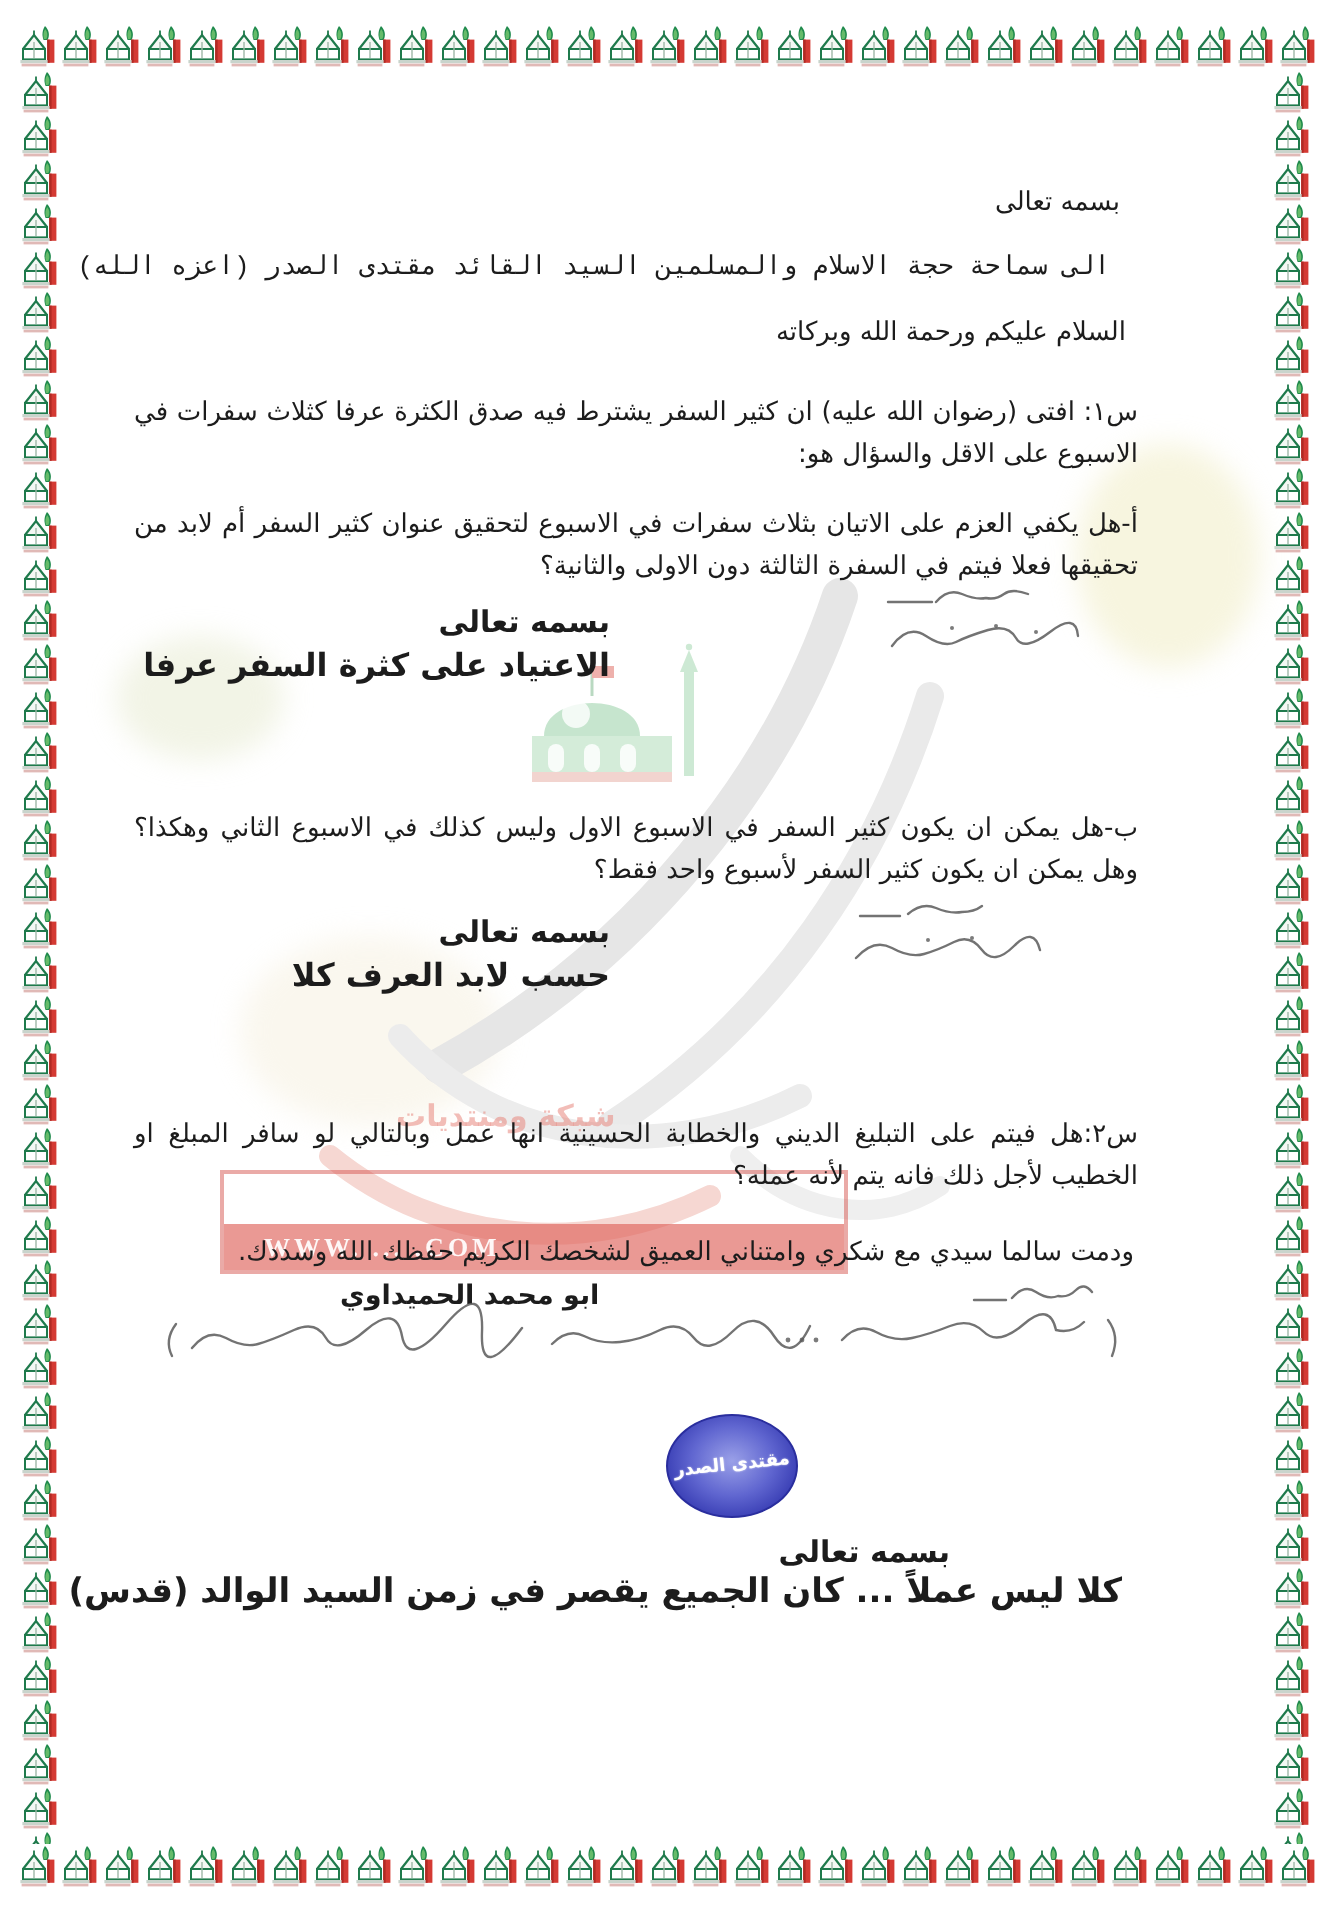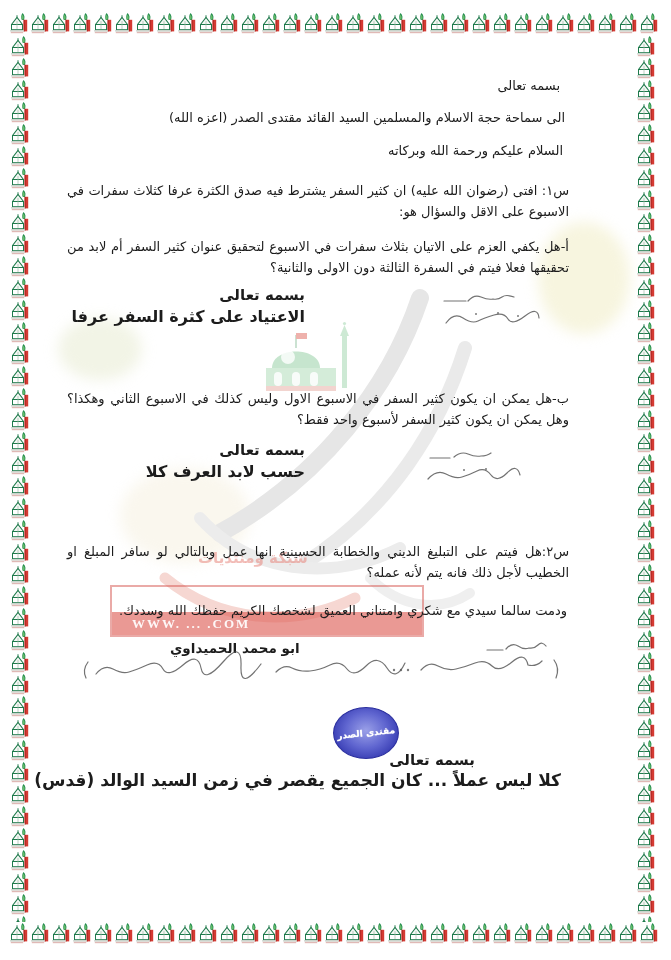--- a/index.html
+++ b/index.html
@@ -28,21 +28,21 @@
     border:2px solid rgba(214,86,80,.5);
   }
   .wm-redbox .urlbar{
     position:absolute;left:0;right:0;bottom:0;height:23px;
     background:rgba(223,99,90,.65);color:rgba(255,255,255,.92);
     font-size:13px;font-weight:bold;letter-spacing:2px;
     display:flex;align-items:center;padding-left:20px;
     font-family:"Liberation Serif",serif;
   }
   
-  .line,.para,.ansblock{position:absolute;direction:rtl;z-index:2;}
+  .line,.para,.ansblock{position:absolute;direction:rtl;z-index:2;margin-top:16px;}
   .line{white-space:nowrap;font-size:13px;}
   .para{right:102px;width:502px;font-size:13px;line-height:1.65;text-align:justify;}
   .ansblock{text-align:right;}
   .ans-basmala{font-size:15px;font-weight:bold;line-height:1.3;}
   .ans-text{font-size:16px;font-weight:bold;line-height:1.35;}
   .sig{position:absolute;z-index:2;}
   .sig path{fill:none;stroke:#5a5a5a;stroke-width:1.2;stroke-linecap:round;opacity:.85;}
   .sig circle{fill:#5a5a5a;opacity:.8;}
   .sender{position:absolute;z-index:2;direction:rtl;font-size:13.5px;font-weight:bold;white-space:nowrap;}
   
@@ -2256,21 +2256,21 @@
       <rect x="2.5" y="11.5" width="11" height="5.2" fill="#ffffff" stroke="#1f7a4c" stroke-width="1"></rect>
       <line x1="8" y1="8" x2="8" y2="16" stroke="#9fb8a8" stroke-width="0.7"></line>
       <rect x="1.2" y="17" width="13.6" height="1.6" fill="#c9d4cc"></rect>
       <rect x="1.8" y="18.8" width="12.4" height="1.4" fill="#e0b9b6"></rect>
     </svg>
   </span>
 </div>
 
   <div class="line" style="right:111px;top:78px;">بسمه تعالى</div>
 
-  <div class="line" style="right:106px;top:110px;">الى سماحة حجة الاسلام والمسلمين السيد القائد مقتدى الصدر (اعزه الله)</div>
+  <div class="line" style="right:116px;top:110px;font-family:Liberation Mono, monospace;">الى سماحة حجة الاسلام والمسلمين السيد القائد مقتدى الصدر (اعزه الله)</div>
 
   <div class="line" style="right:108px;top:143px;">السلام عليكم ورحمة الله وبركاته</div>
 
   <div class="para" style="top:180px;">س١: افتى (رضوان الله عليه) ان كثير السفر يشترط فيه صدق الكثرة عرفا كثلاث سفرات في الاسبوع على الاقل والسؤال هو:</div>
 
   <div class="para" style="top:236px;">أ-هل يكفي العزم على الاتيان بثلاث سفرات في الاسبوع لتحقيق عنوان كثير السفر أم لابد من تحقيقها فعلا فيتم في السفرة الثالثة دون الاولى والثانية؟</div>
 
   <div class="ansblock" style="right:366px;top:286px;">
     <div class="ans-basmala">بسمه تعالى</div>
     <div class="ans-text">الاعتياد على كثرة السفر عرفا</div>

